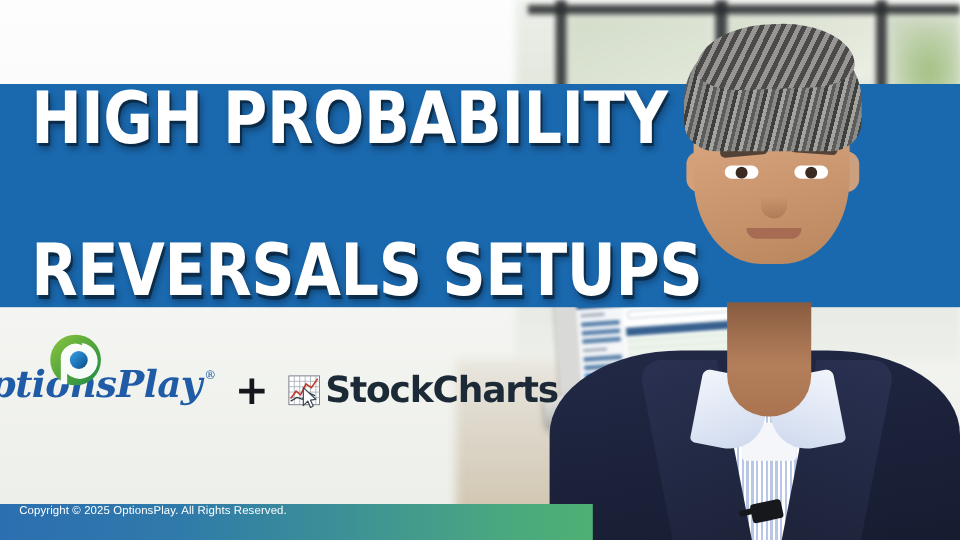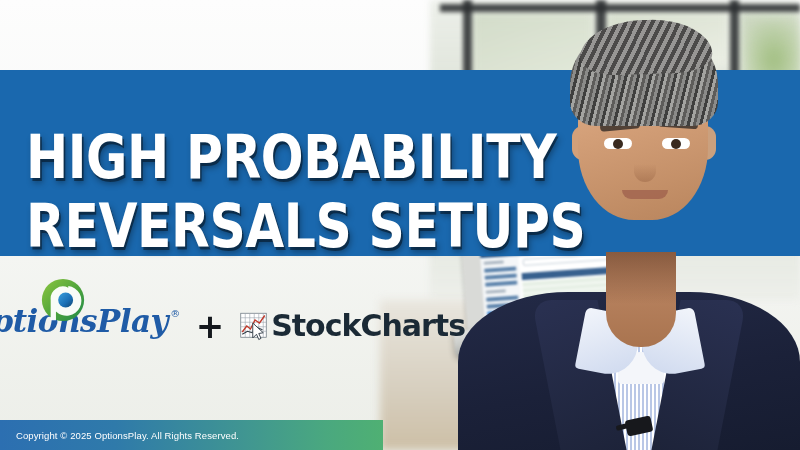--- a/index.html
+++ b/index.html
@@ -249,21 +249,21 @@
 
   
   .title-banner {
     position: absolute;
     left: 0; top: 70px; width: 800px; height: 186px;
     background: #1a68ae;
   }
   .title-banner-inner {
     position: absolute; inset: 0;
     display: flex; flex-direction: column;
-    justify-content: flex-end;
+    justify-content: space-between;
     padding-left: 26px;
     box-sizing: border-box;
   }
   .title-line {
     font-family: "DejaVu Sans", "Liberation Sans", sans-serif;
     font-weight: 900;
     font-size: 60px;
     line-height: 0.99;
     letter-spacing: -0.5px;
     color: #ffffff;
@@ -325,28 +325,28 @@
     font-weight: 700;
     font-size: 30px;
     letter-spacing: -1px;
     color: #1b2a36;
     line-height: 1;
   }
 
   
   .copyright-bar {
     position: absolute;
-    left: 0; bottom: 0; width: 383px; height: 30px;
+    left: 0; bottom: 0; width: 494px; height: 30px;
     background: linear-gradient(90deg,
       #2c6fb1 0%,
       #2f7aaa 30%,
       #3f9493 62%,
       #4aa87f 85%,
       #4fb073 100%);
-    display: flex; align-items: center;
+    display: flex; align-items: flex-start;
     z-index: 6;
   }
   .copyright-text {
     font-family: "Liberation Sans", sans-serif;
     font-size: 9.5px;
     color: #ffffff;
     padding-left: 16px;
     letter-spacing: 0.1px;
     white-space: nowrap;
   }

